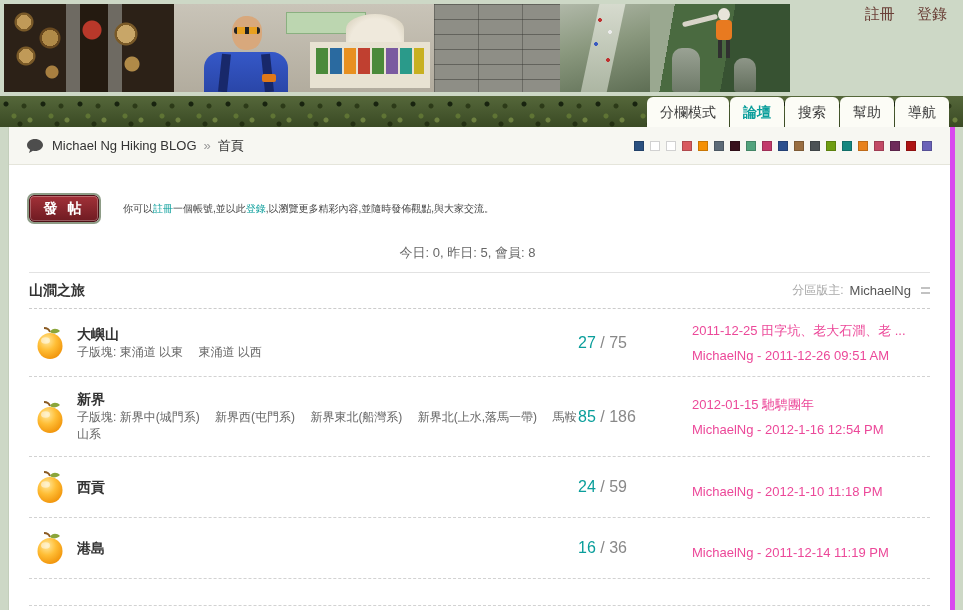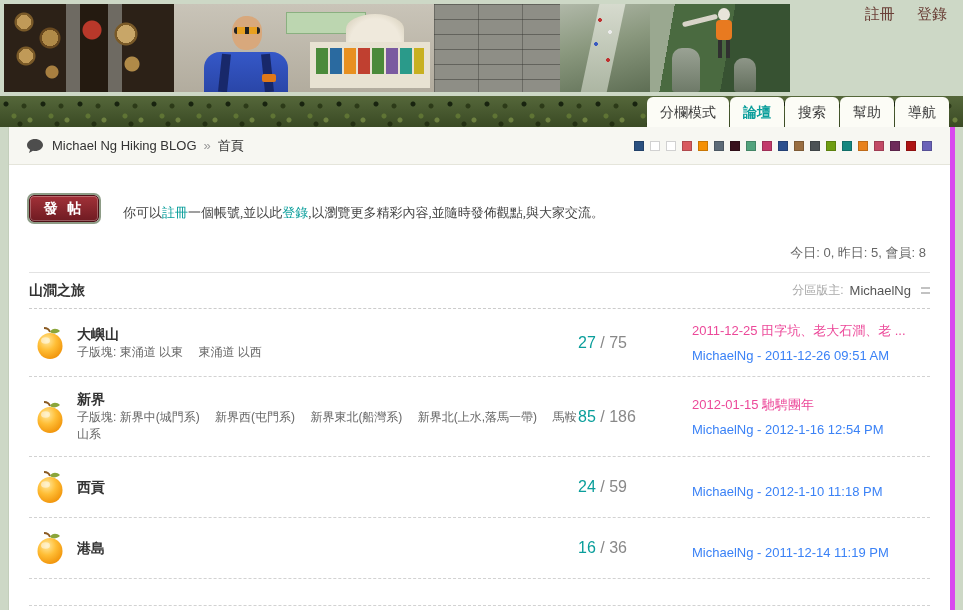--- a/index.html
+++ b/index.html
@@ -92,49 +92,49 @@
 
   .breadcrumb-bar { height:38px; background:#f7f7f2; border-bottom:1px solid #e5e5db;
     display:flex; align-items:center; padding:0 18px; }
   .bc-icon { display:flex; margin-right:9px; }
   .bc-site { color:#333; font-size:13px; }
   .bc-sep { color:#999; font-size:13px; margin:0 7px; }
   .bc-current { color:#333; font-size:13px; }
   .swatches { margin-left:auto; display:flex; gap:6px; align-items:center; }
   .swatch { width:10px; height:10px; box-shadow:inset 0 0 0 1px rgba(0,0,0,.18); cursor:pointer; }
 
-  .welcome { padding:30px 20px 0 20px; display:flex; align-items:flex-end;font-family:Liberation Serif, serif; }
+  .welcome { padding:30px 20px 0 20px; display:flex; align-items:center; }
   .post-btn { display:inline-block; width:70px; height:27px; line-height:25px; text-align:center;
     background:linear-gradient(#a23138,#6f1b22); border:1px solid #4e1016; border-radius:5px;
     box-shadow:inset 0 0 0 1px rgba(255,255,255,.28), 0 0 0 2px #8d9c86;
     color:#fff; font-weight:bold; font-size:14px; letter-spacing:3px; margin-right:24px; }
-  .welcome-text { font-size:13px; color:#444; }
+  .welcome-text { font-size:10px; color:#444; }
   .welcome-text a { color:#0a9e9b; }
 
-  .stats-line { text-align:right; padding:22px 24px 8px 0; font-size:13px; color:#666; }
+  .stats-line { text-align:center; padding:22px 24px 8px 0; font-size:13px; color:#666; }
 
   .forum-box { margin:2px 20px 0 20px; border-top:1px solid #e2e2e2; }
   .section-head { height:36px; display:flex; align-items:center; border-bottom:1px dashed #cccccc; }
   .section-title { font-size:14px; font-weight:bold; color:#333; }
   .mod-area { margin-left:auto; display:flex; align-items:center; font-size:12px; color:#a8a8a8; }
   .mod-area a { color:#555; font-size:13px; margin-left:6px; }
   .collapse-icon { width:9px; height:7px; margin-left:10px;
     background:linear-gradient(#c2c2c2 0 2px,transparent 2px 5px,#c2c2c2 5px 7px); }
 
   .frow { display:flex; align-items:center; border-bottom:1px dashed #d2d2d2; padding:13px 0; }
   .ficon { width:32px; margin:0 10px 0 6px; flex:none; display:flex; }
   .fmain { flex:1; min-width:0; }
   .ftitle { display:inline-block; font-size:14px; font-weight:bold; color:#333; }
   .fsub { font-size:12px; color:#666; }
   .fsub a { color:#666; margin-right:12px; }
   .fstats { width:86px; text-align:left; font-size:16px; color:#888; white-space:nowrap; flex:none; }
   .fstats .t { color:#0a9e9b; }
   .flast { width:238px; margin-left:28px; font-size:13px; flex:none; }
   .flast .l1 { color:#ec4899; white-space:nowrap; overflow:hidden; }
-  .flast .l2 { margin-top:8px; color:#3b82f6; white-space:nowrap; }
+  .flast .l2 { margin-top:8px; color:#ec4899; white-space:nowrap; }
 </style>
 </head>
 <body>
 
 <svg width="0" height="0" style="position:absolute">
   <defs>
     <radialGradient id="fruitG" cx="38%" cy="30%" r="80%">
       <stop offset="0" stop-color="#ffe9a0"></stop>
       <stop offset="0.45" stop-color="#ffbe36"></stop>
       <stop offset="1" stop-color="#ee8c02"></stop>

